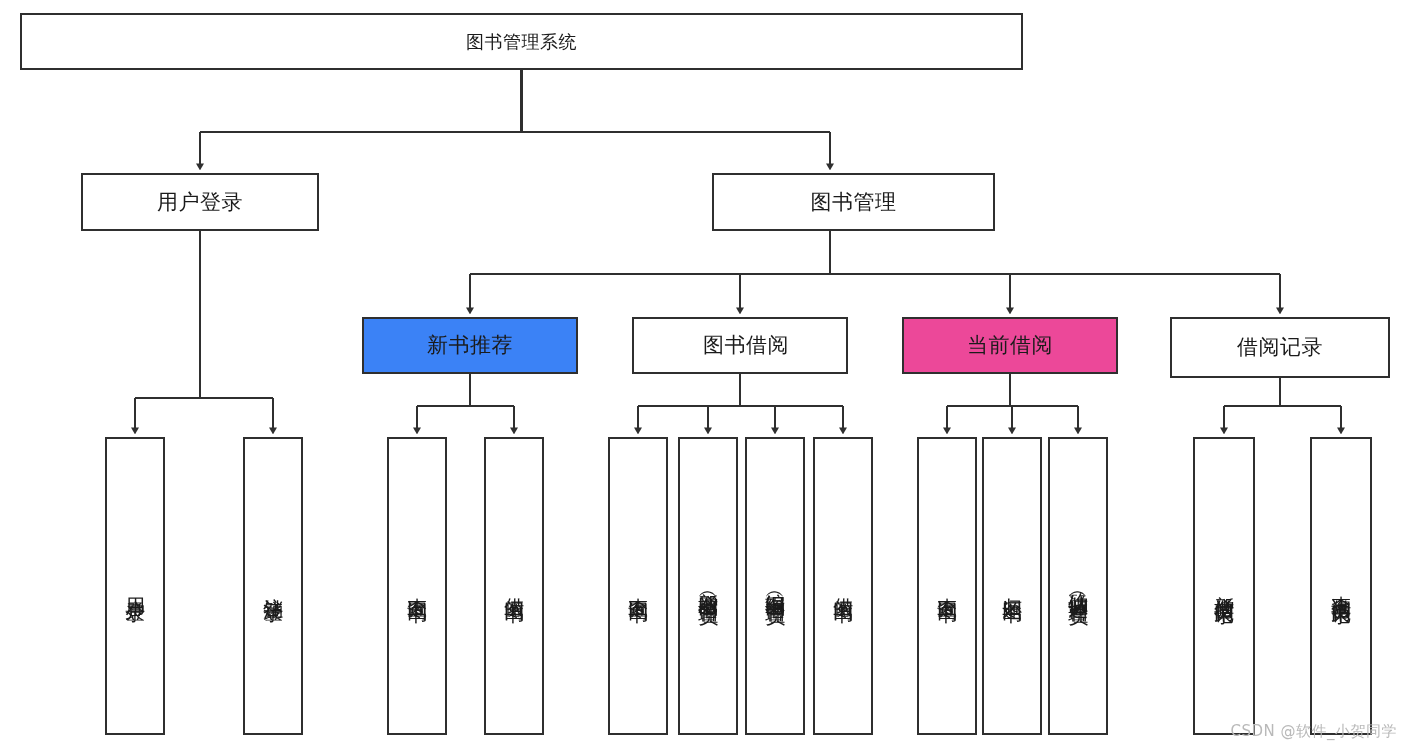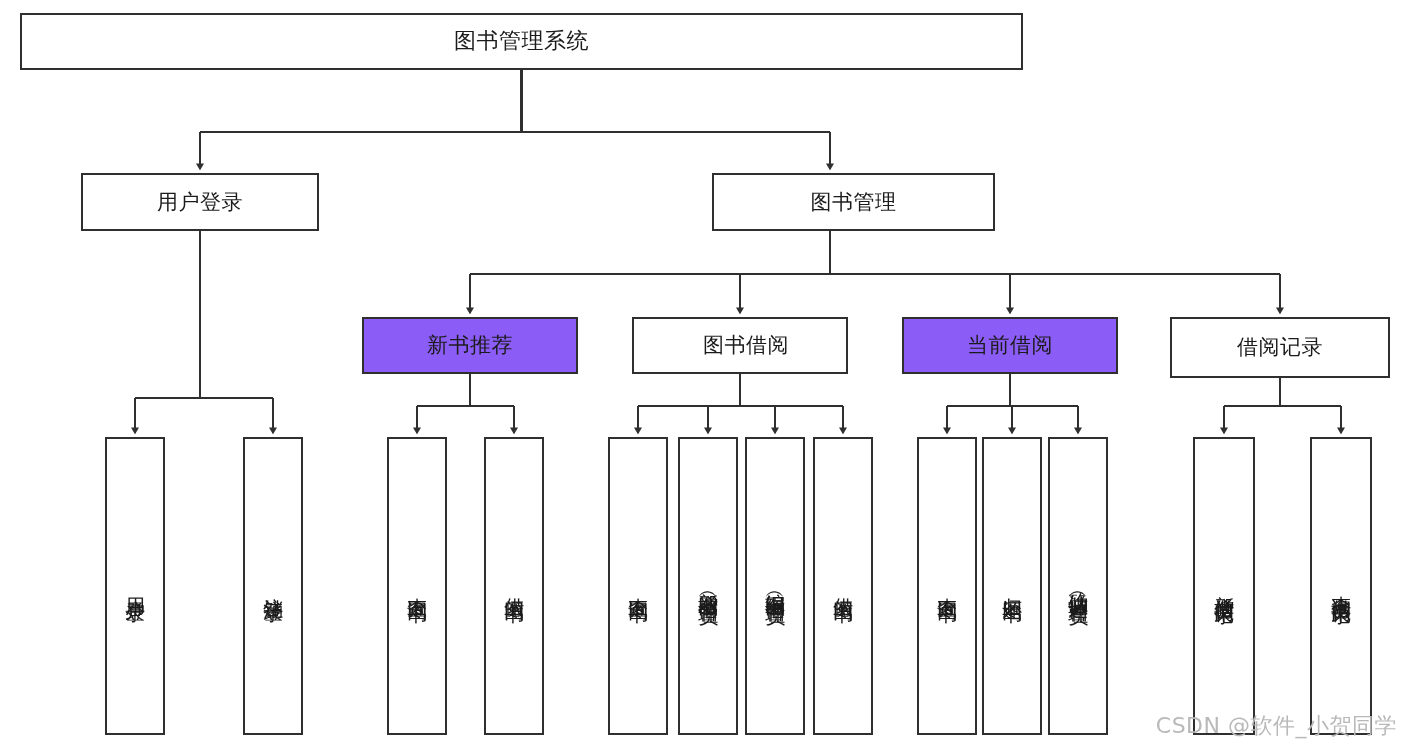--- a/index.html
+++ b/index.html
@@ -42,34 +42,34 @@
     user-select: none;
   }
   .node-box.vertical .node-label {
     writing-mode: vertical-rl;
     text-orientation: upright;
     letter-spacing: 2px;
     font-size: 20px;
     white-space: normal;
     max-height: 100%;
   }
-  .node-box.root .node-label { font-size: 22px; }
+  .node-box.root .node-label { font-size: 18px; }
   #edge-layer {
     position: absolute;
     left: 0;
     top: 0;
     width: 1405px;
     height: 747px;
     pointer-events: none;
   }
   #watermark {
     position: absolute;
     right: 8px;
     bottom: 6px;
-    font-size: 22px;
+    font-size: 15px;
     color: #b9b9b9;
     letter-spacing: 0.5px;
     user-select: none;
     white-space: nowrap;
   }
 </style>
 </head>
 <body>
 
 <div id="diagram-root">
@@ -116,27 +116,27 @@
 
 <div class="node-box root" style="left: 20px; top: 13px; width: 1003px; height: 57px; border-color: rgb(47, 47, 47); background: rgb(255, 255, 255);">
       <span class="node-label" style="color: rgb(27, 27, 27);">图书管理系统</span>
     </div>
     <div class="node-box" style="left: 81px; top: 173px; width: 238px; height: 58px; border-color: rgb(47, 47, 47); background: rgb(255, 255, 255);">
       <span class="node-label" style="color: rgb(27, 27, 27);">用户登录</span>
     </div>
     <div class="node-box" style="left: 712px; top: 173px; width: 283px; height: 58px; border-color: rgb(47, 47, 47); background: rgb(255, 255, 255);">
       <span class="node-label" style="color: rgb(27, 27, 27);">图书管理</span>
     </div>
-    <div class="node-box" style="left: 362px; top: 317px; width: 216px; height: 57px; border-color: rgb(47, 47, 47); background: #8b5cf6;">
+    <div class="node-box" style="left: 362px; top: 317px; width: 216px; height: 57px; border-color: rgb(47, 47, 47); background: #3b82f6;">
       <span class="node-label" style="color: rgb(27, 27, 27);">新书推荐</span>
     </div>
     <div class="node-box" style="left: 632px; top: 317px; width: 216px; height: 57px; border-color: rgb(47, 47, 47); background: rgb(255, 255, 255); padding-left: 12px;">
       <span class="node-label" style="color: rgb(27, 27, 27);">图书借阅</span>
     </div>
-    <div class="node-box" style="left: 902px; top: 317px; width: 216px; height: 57px; border-color: rgb(47, 47, 47); background: #8b5cf6;">
+    <div class="node-box" style="left: 902px; top: 317px; width: 216px; height: 57px; border-color: rgb(47, 47, 47); background: #ec4899;">
       <span class="node-label" style="color: rgb(27, 27, 27);">当前借阅</span>
     </div>
     <div class="node-box" style="left: 1170px; top: 317px; width: 220px; height: 61px; border-color: rgb(47, 47, 47); background: rgb(255, 255, 255);">
       <span class="node-label" style="color: rgb(27, 27, 27);">借阅记录</span>
     </div>
     <div class="node-box vertical" style="left: 105px; top: 437px; width: 60px; height: 298px; border-color: rgb(47, 47, 47); background: rgb(255, 255, 255);">
       <span class="node-label" style="color: rgb(27, 27, 27);">用户登录</span>
     </div>
     <div class="node-box vertical" style="left: 243px; top: 437px; width: 60px; height: 298px; border-color: rgb(47, 47, 47); background: rgb(255, 255, 255);">
       <span class="node-label" style="color: rgb(27, 27, 27);">注销登录</span>

